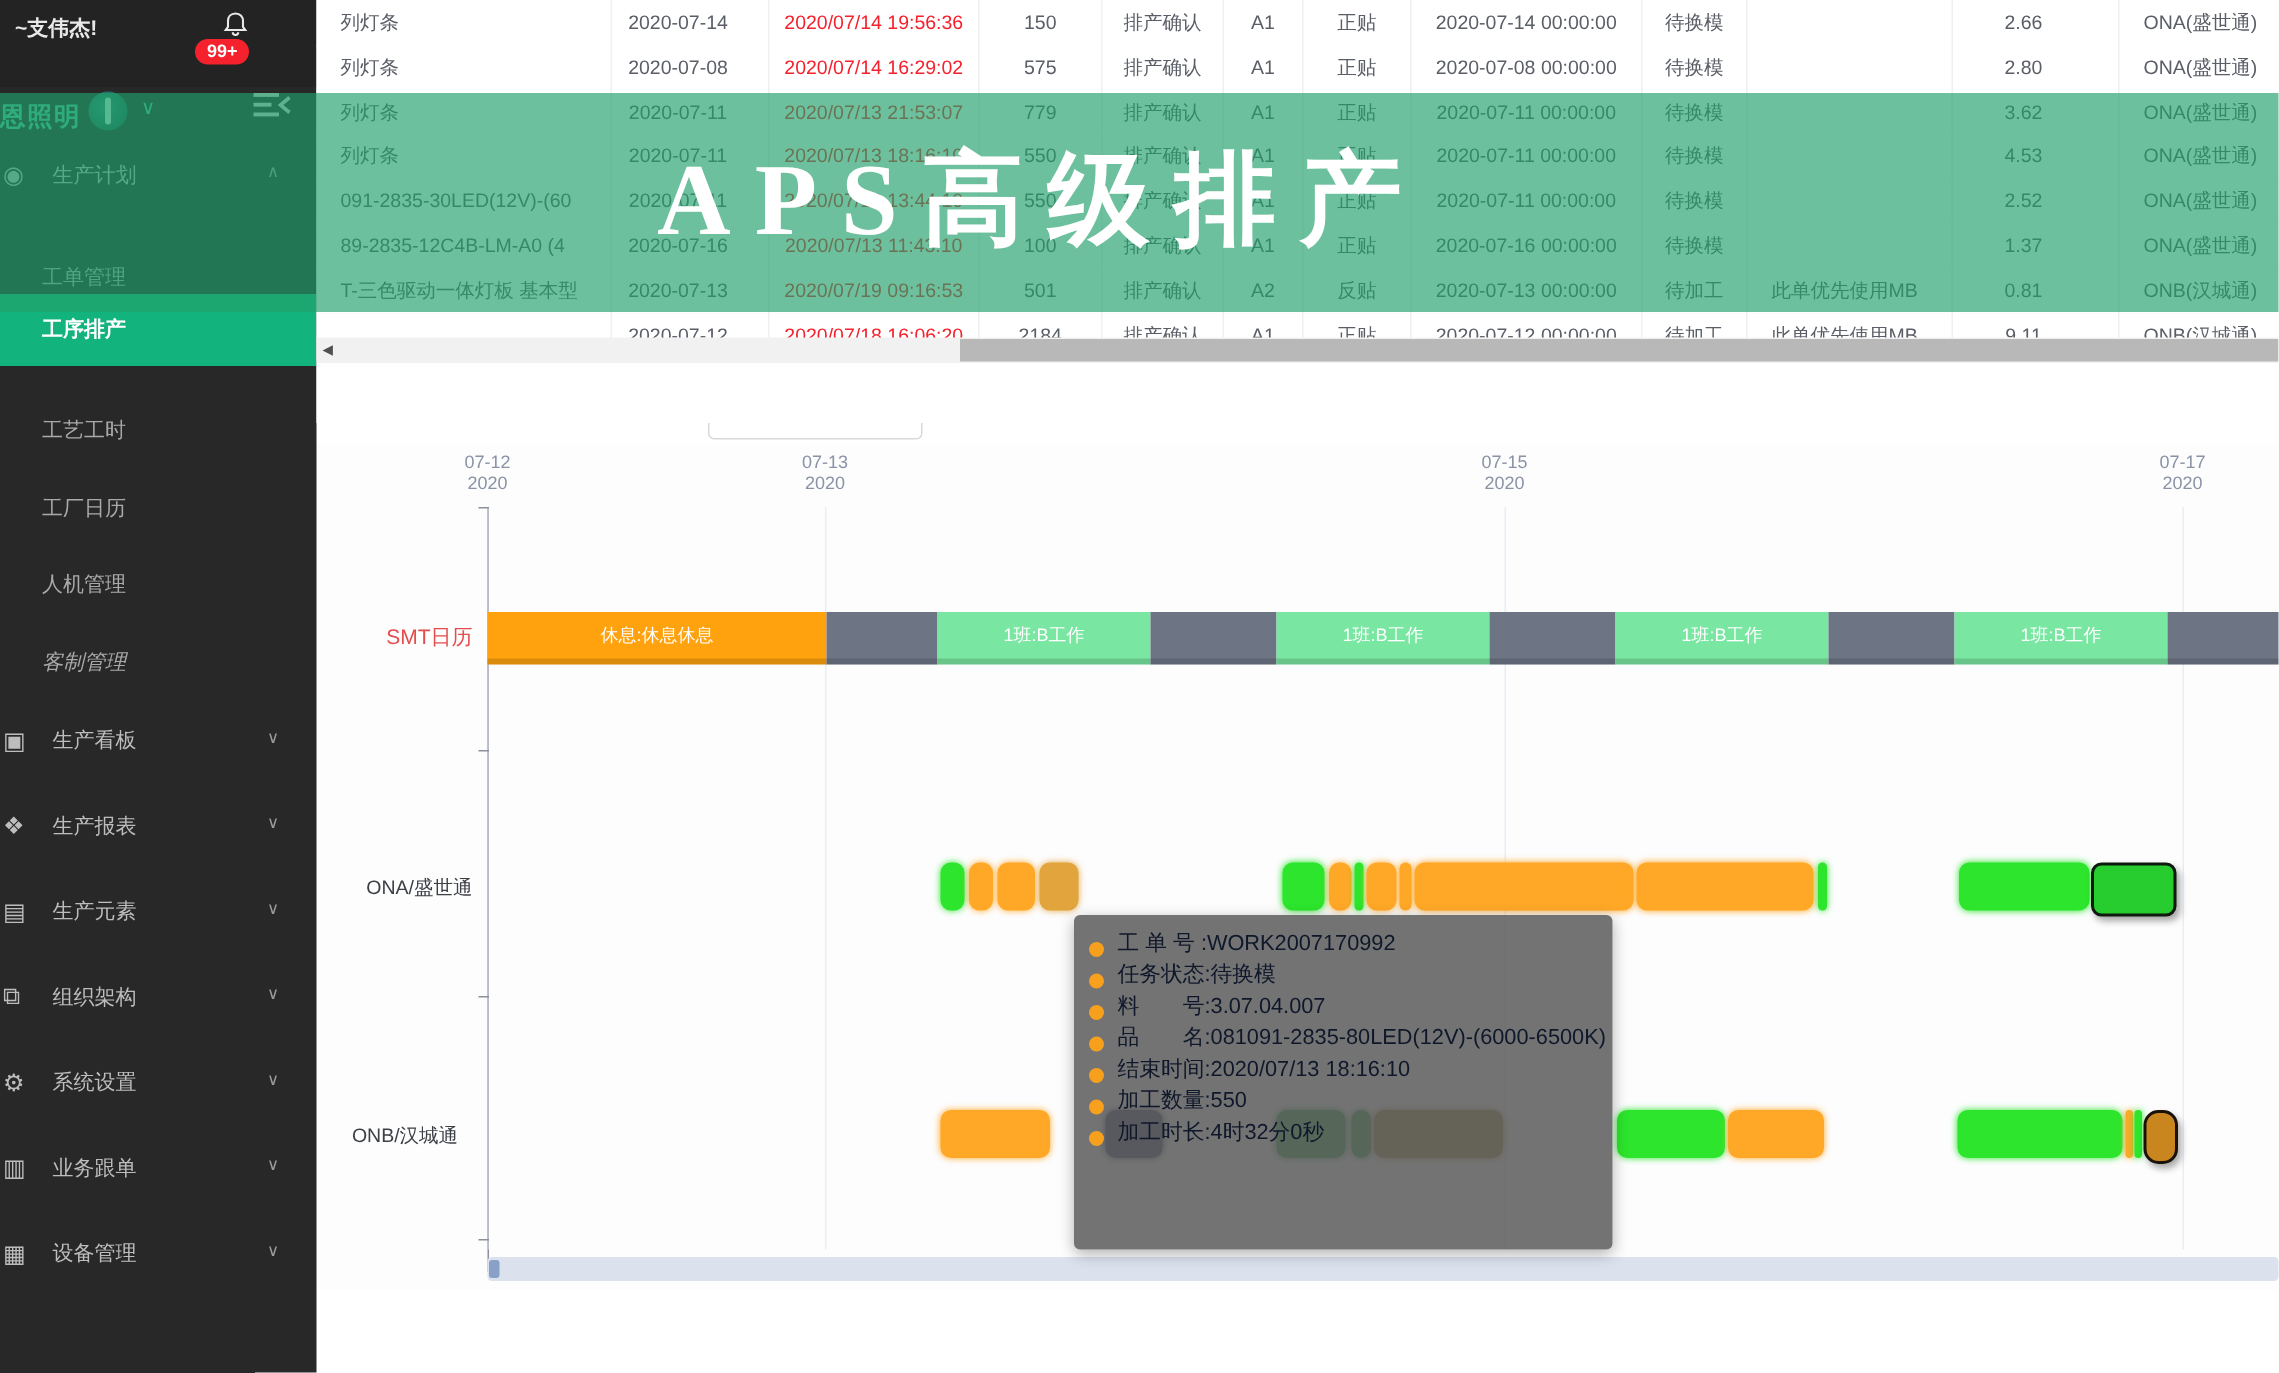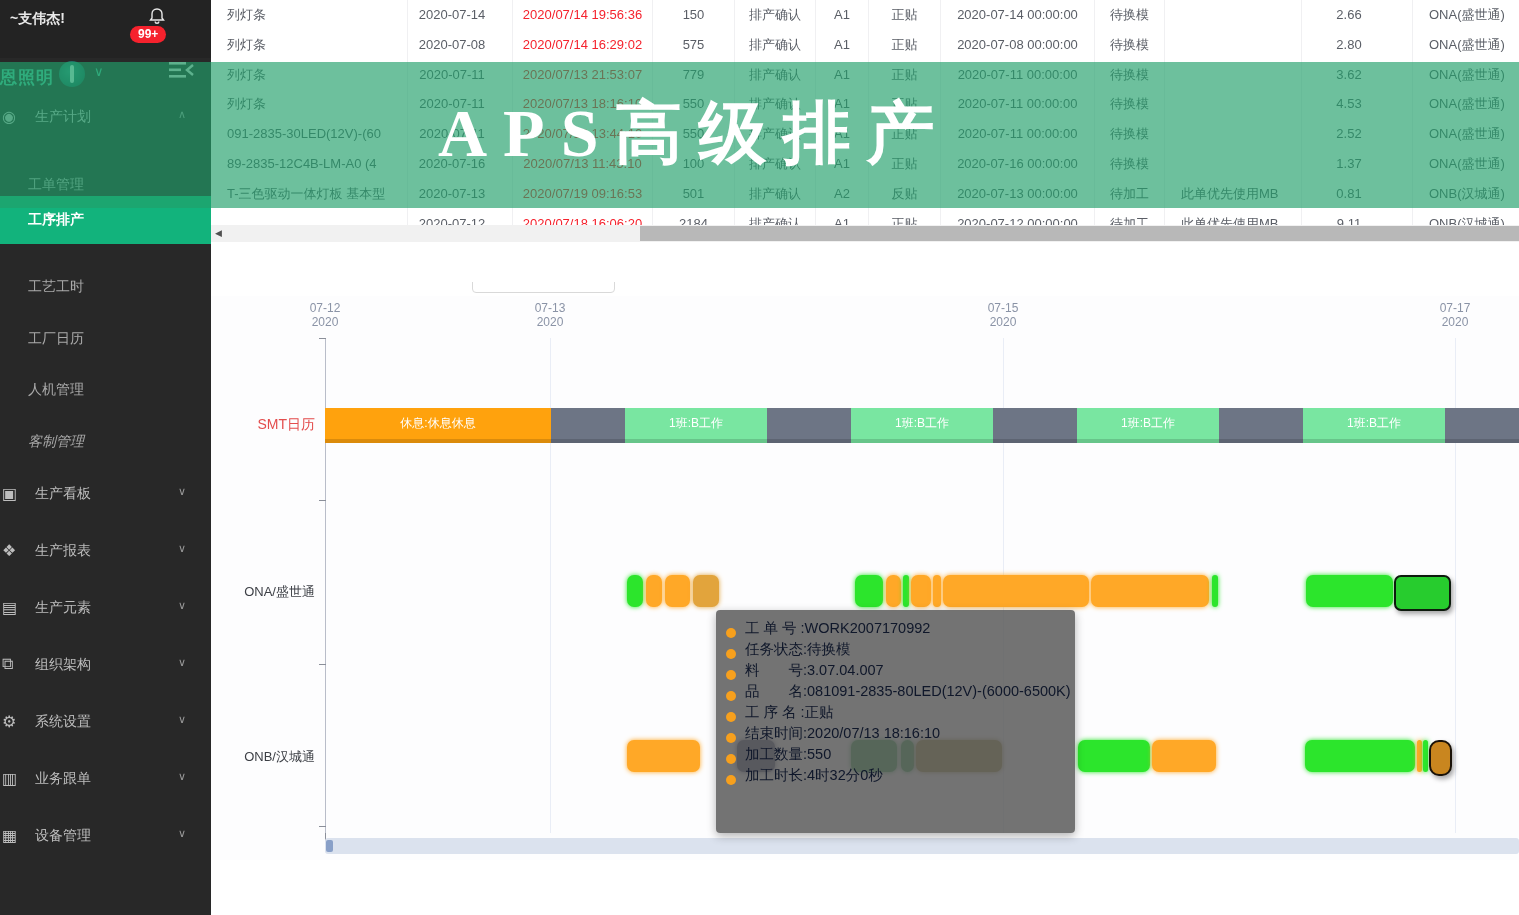--- a/index.html
+++ b/index.html
@@ -358,21 +358,21 @@
       <div class="bar" style="left: 644px; top: 279px; width: 28px; background: rgb(44, 229, 44); box-shadow: rgb(44, 229, 44) 0px 0px 5px;"></div>
       <div class="bar" style="left: 675px; top: 279px; width: 15px; background: rgb(255, 168, 39); box-shadow: rgb(255, 168, 39) 0px 0px 5px;"></div>
       <div class="bar" style="left: 692px; top: 279px; width: 6px; background: rgb(44, 229, 44); box-shadow: rgb(44, 229, 44) 0px 0px 5px;"></div>
       <div class="bar" style="left: 700px; top: 279px; width: 20px; background: rgb(255, 168, 39); box-shadow: rgb(255, 168, 39) 0px 0px 5px;"></div>
       <div class="bar" style="left: 722px; top: 279px; width: 8px; background: rgb(255, 168, 39); box-shadow: rgb(255, 168, 39) 0px 0px 5px;"></div>
       <div class="bar" style="left: 732px; top: 279px; width: 146px; background: rgb(255, 168, 39); box-shadow: rgb(255, 168, 39) 0px 0px 5px;"></div>
       <div class="bar" style="left: 880px; top: 279px; width: 118px; background: rgb(255, 168, 39); box-shadow: rgb(255, 168, 39) 0px 0px 5px;"></div>
       <div class="bar" style="left: 1001px; top: 279px; width: 6px; background: rgb(44, 229, 44); box-shadow: rgb(44, 229, 44) 0px 0px 5px;"></div>
       <div class="bar" style="left: 1095px; top: 279px; width: 87px; background: rgb(44, 229, 44); box-shadow: rgb(44, 229, 44) 0px 0px 5px;"></div>
       <div class="bar sel-g" style="left: 1183px; top: 279px; width: 53px; background: rgb(39, 204, 46);"></div>
-      <div class="row-label" style="left: 14px; top: 452px; color: rgb(60, 63, 69); font-size: 13px;">ONB/汉城通</div>
+      <div class="row-label" style="left: 14px; top: 452px; color: rgb(60, 63, 69); font-size: 13px; text-align: center;">ONB/汉城通</div>
       <div class="bar" style="left: 416px; top: 444px; width: 73px; background: rgb(255, 168, 39); box-shadow: rgb(255, 168, 39) 0px 0px 5px;"></div>
       <div class="bar" style="left: 526px; top: 444px; width: 38px; background: rgb(65, 70, 107); box-shadow: rgb(65, 70, 107) 0px 0px 5px;"></div>
       <div class="bar" style="left: 640px; top: 444px; width: 46px; background: rgb(55, 163, 76); box-shadow: rgb(55, 163, 76) 0px 0px 5px;"></div>
       <div class="bar" style="left: 690px; top: 444px; width: 13px; background: rgb(55, 163, 76); box-shadow: rgb(55, 163, 76) 0px 0px 5px;"></div>
       <div class="bar" style="left: 705px; top: 444px; width: 86px; background: rgb(157, 139, 60); box-shadow: rgb(157, 139, 60) 0px 0px 5px;"></div>
       <div class="bar" style="left: 867px; top: 444px; width: 72px; background: rgb(44, 229, 44); box-shadow: rgb(44, 229, 44) 0px 0px 5px;"></div>
       <div class="bar" style="left: 941px; top: 444px; width: 64px; background: rgb(255, 168, 39); box-shadow: rgb(255, 168, 39) 0px 0px 5px;"></div>
       <div class="bar" style="left: 1094px; top: 444px; width: 110px; background: rgb(44, 229, 44); box-shadow: rgb(44, 229, 44) 0px 0px 5px;"></div>
       <div class="bar" style="left: 1206px; top: 444px; width: 5px; background: rgb(255, 168, 39); box-shadow: rgb(255, 168, 39) 0px 0px 5px;"></div>
       <div class="bar" style="left: 1212px; top: 444px; width: 5px; background: rgb(44, 229, 44); box-shadow: rgb(44, 229, 44) 0px 0px 5px;"></div>
@@ -395,24 +395,20 @@
     <div class="tt-line">
       <div class="tt-dot"></div>
       <div>料　　号:3.07.04.007</div>
     </div>
     <div class="tt-line">
       <div class="tt-dot"></div>
       <div>品　　名:081091-2835-80LED(12V)-(6000-6500K)</div>
     </div>
     <div class="tt-line">
       <div class="tt-dot"></div>
-      <div>工 序 名 :正贴</div>
-    </div>
-    <div class="tt-line">
-      <div class="tt-dot"></div>
       <div>结束时间:2020/07/13 18:16:10</div>
     </div>
     <div class="tt-line">
       <div class="tt-dot"></div>
       <div>加工数量:550</div>
     </div>
     <div class="tt-line">
       <div class="tt-dot"></div>
       <div>加工时长:4时32分0秒</div>
     </div>

